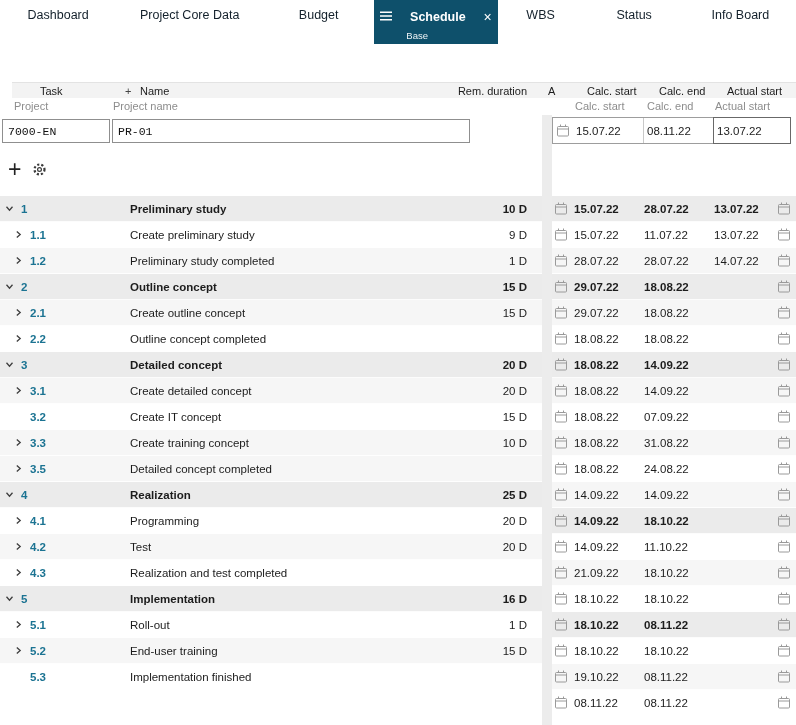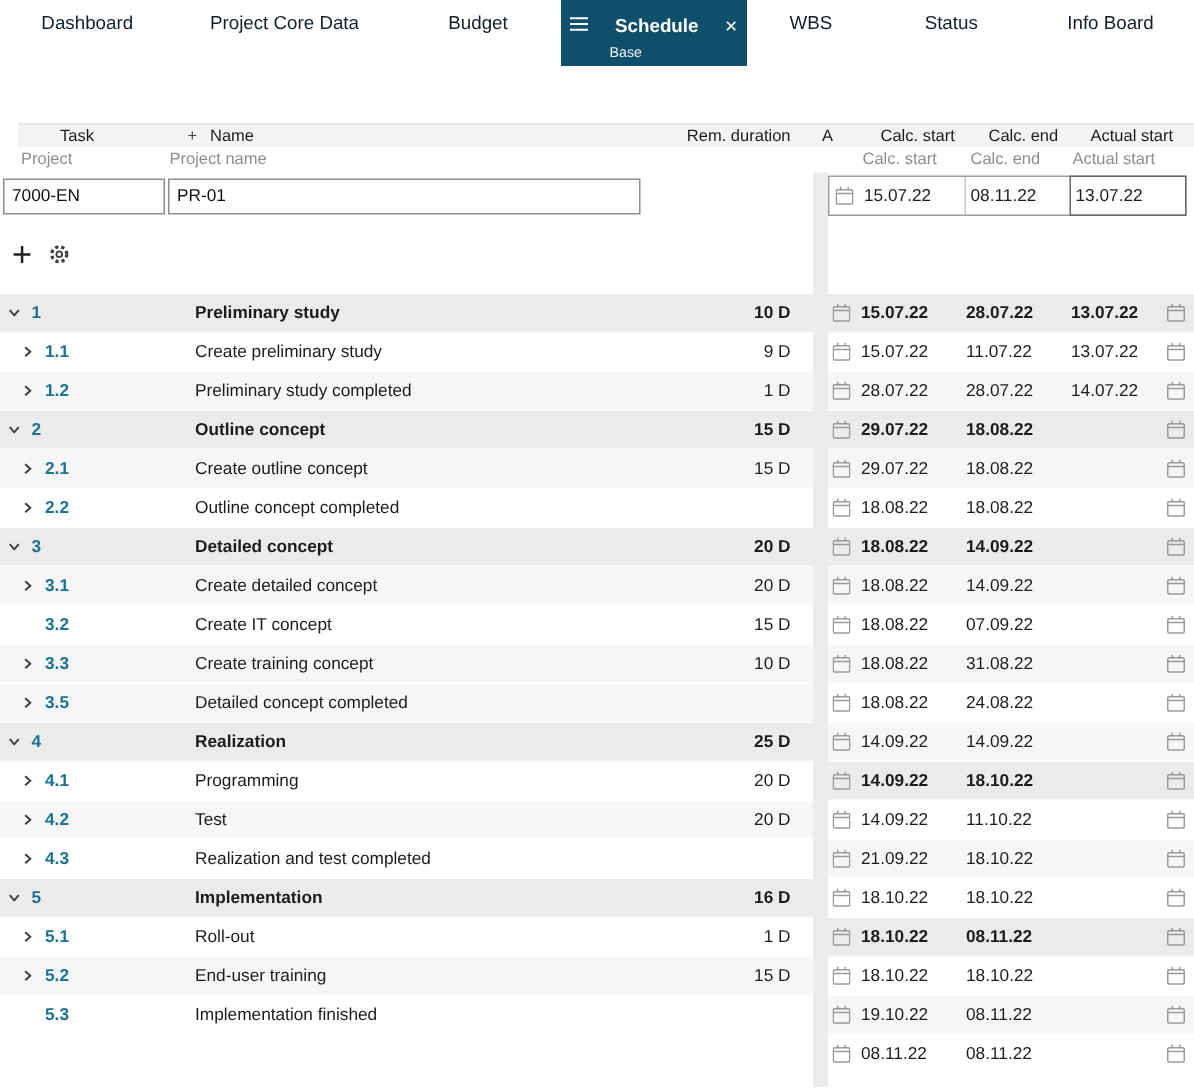--- a/index.html
+++ b/index.html
@@ -24,23 +24,23 @@
   .hdr-r1{position:absolute;top:82px;left:12px;right:0;height:16px;background:#f3f3f3;border-top:1px solid #e3e3e3;font-size:11px}
   .hdr-r2{position:absolute;top:98px;left:0;right:0;height:17px;background:#fff;font-size:11px}
   .hdr-r1 span,.hdr-r2 span{position:absolute;top:1px;line-height:14px;white-space:nowrap}
   .hdr-r2 span{color:#8d8d8d}
   .h-task{left:28px}.h-plus{left:113px;color:#444}.h-name{left:128px}
   .h-dur{right:269px}.h-a{left:536px}
   .h-cs{left:575px}.h-ce{left:647px}.h-as{left:715px}
   .h2-project{left:14px}.h2-pname{left:113px}
 
   
-  .pinput{position:absolute;top:119px;height:24px;border:1px solid #8f8f8f;font-family:Liberation Sans, sans-serif;font-size:11.5px;padding:0 5px;background:#fff;color:#111;box-sizing:border-box;outline:none}
+  .pinput{position:absolute;top:119px;height:24px;border:1px solid #8f8f8f;font-family:Liberation Mono, monospace;font-size:11.5px;padding:0 5px;background:#fff;color:#111;box-sizing:border-box;outline:none}
   #inp-project{left:2px;width:108px}
-  #inp-project-name{left:112px;width:315px}
+  #inp-project-name{left:112px;width:358px}
   .dgroup{position:absolute;top:117px;left:552px;width:239px;height:27px;border:1px solid #9d9d9d;background:#fff;display:flex;align-items:stretch;box-sizing:border-box}
   .dg-cal{flex:0 0 20px;display:flex;align-items:center;justify-content:center}
   .dg-cell{flex:0 0 70px;display:flex;align-items:center;padding-left:3px;box-sizing:border-box}
   .dg-cell.sep{border-left:1px solid #c9c9c9}
   .dg-cell.focus{flex:1 1 auto;border:1px solid #686868;margin:-1px -1px -1px 0}
 
   
   .toolbar{position:absolute;top:154px;left:0;height:30px;display:flex;align-items:center;gap:11px;padding-left:8px}
   .tb-plus{font-size:23px;font-weight:300;color:#222;line-height:22px;cursor:default}
   .tb-gear{display:flex;align-items:center}

